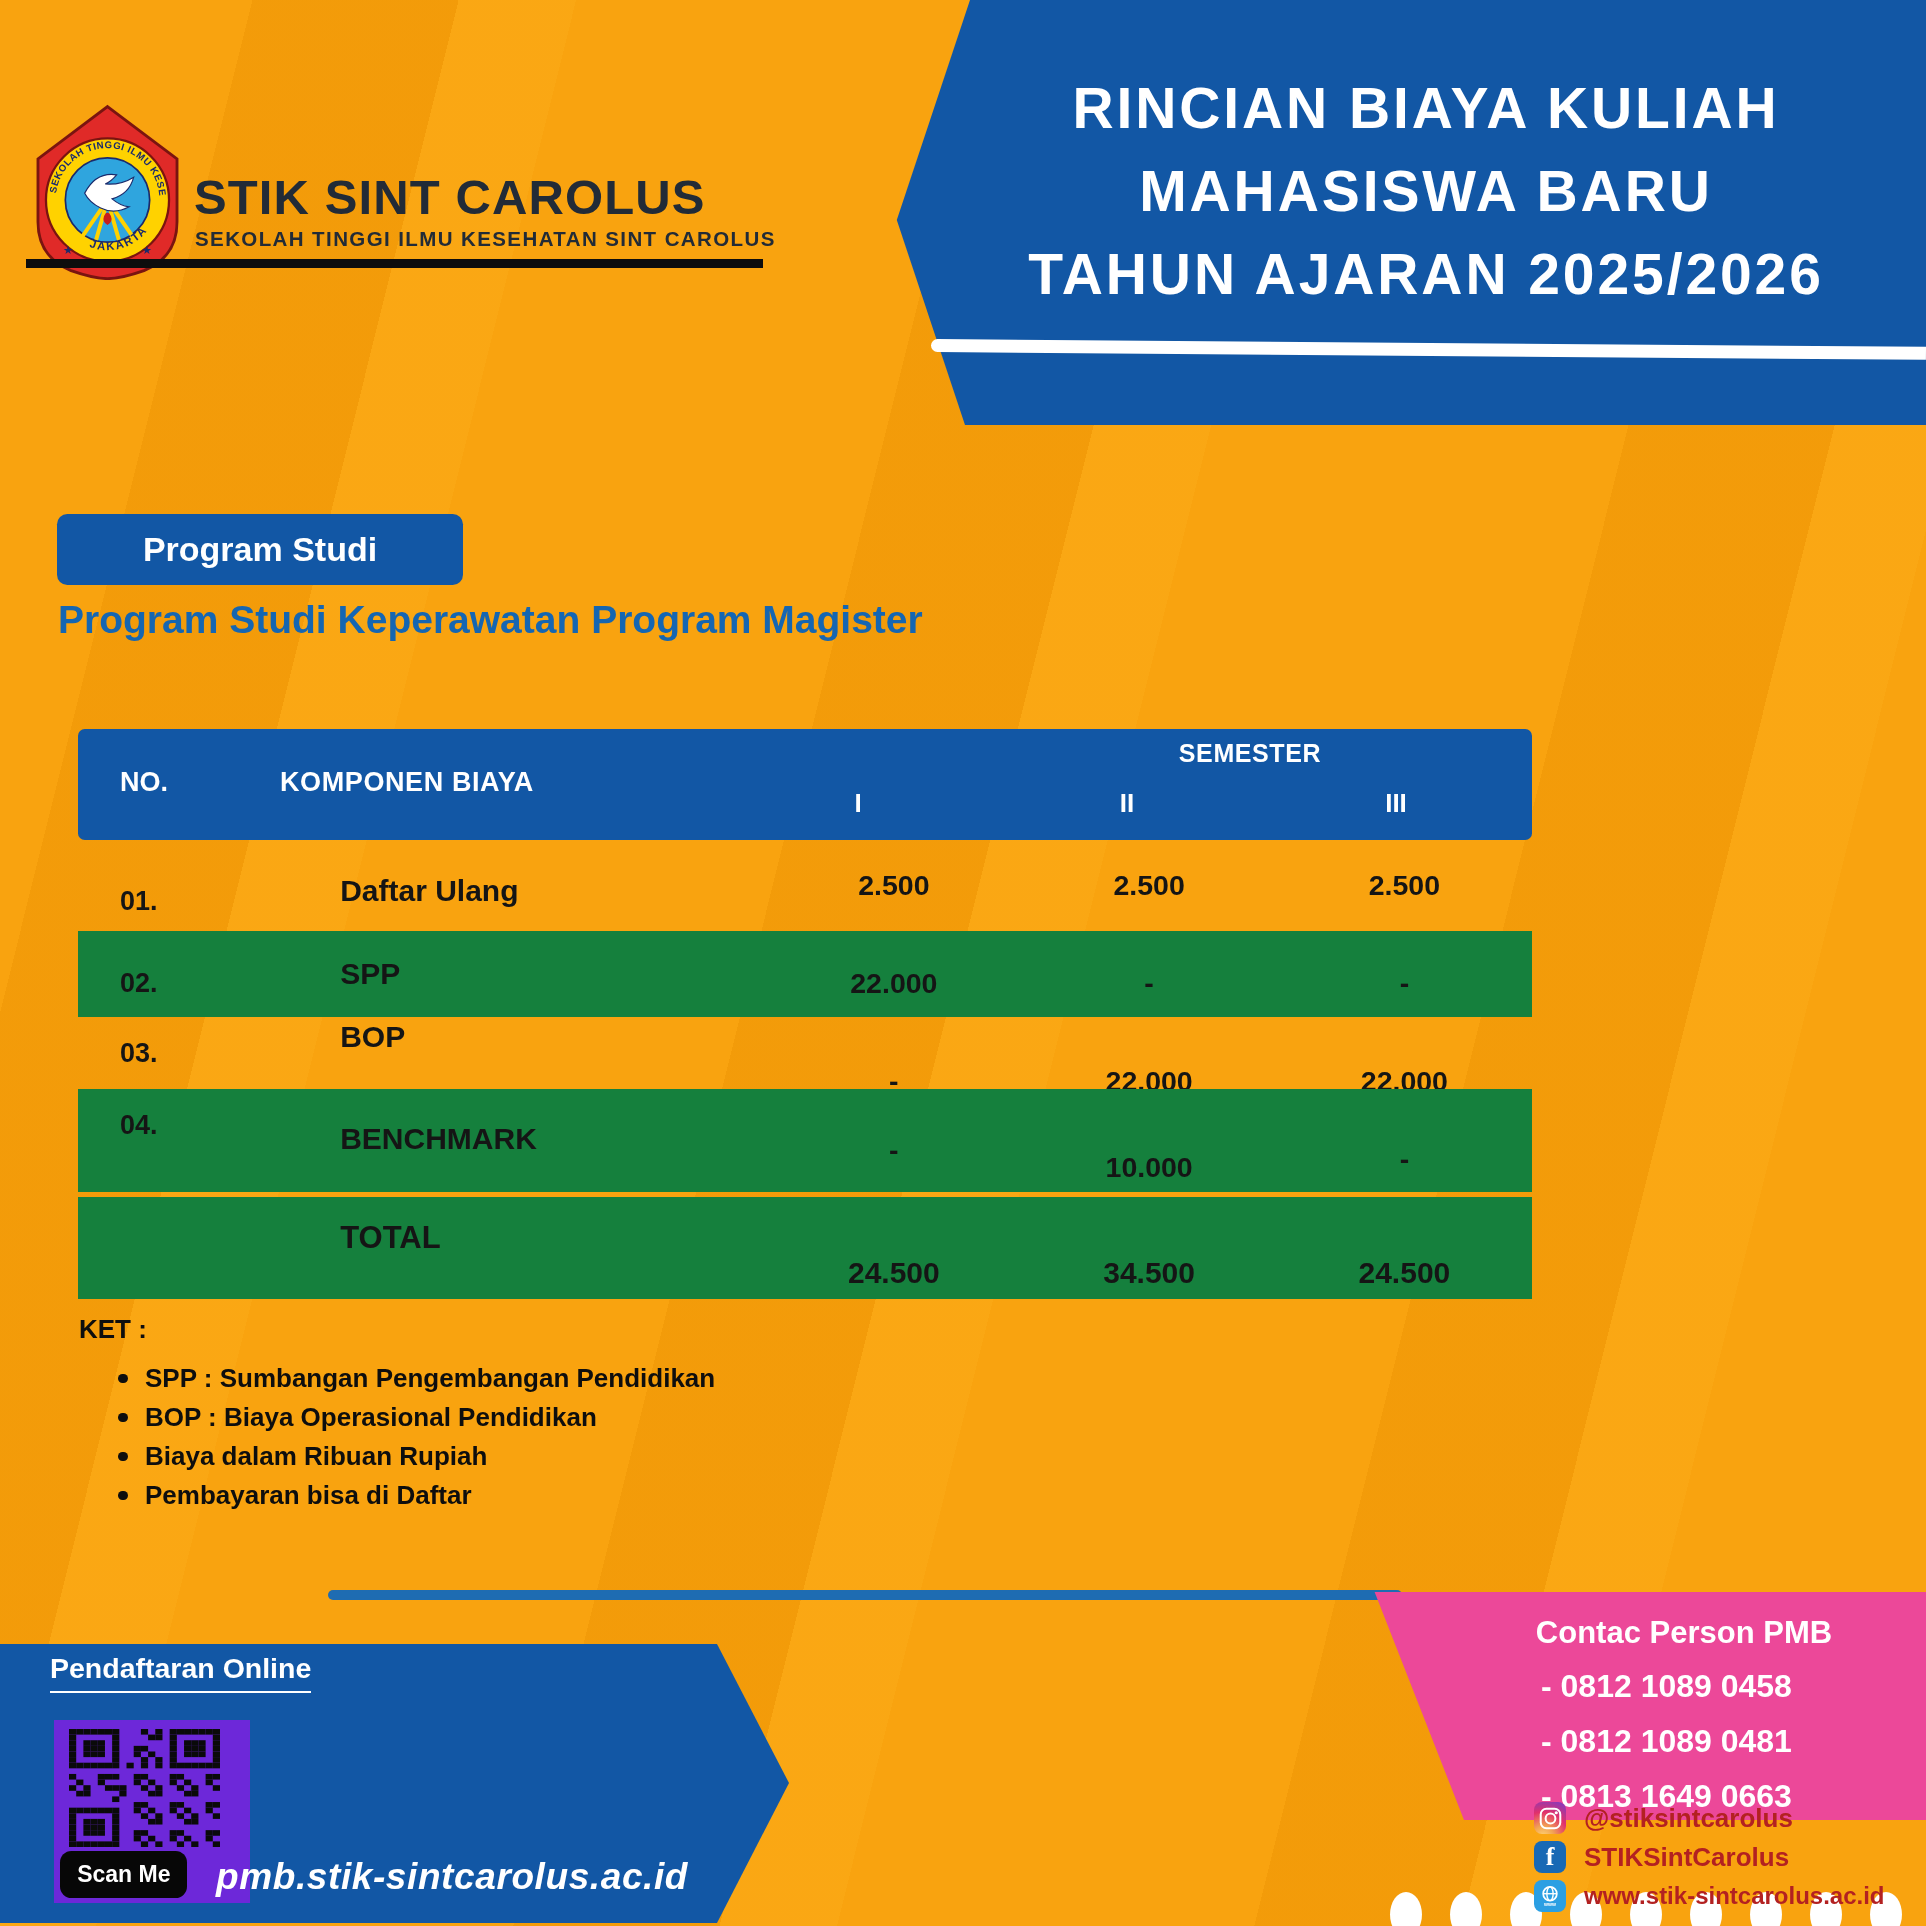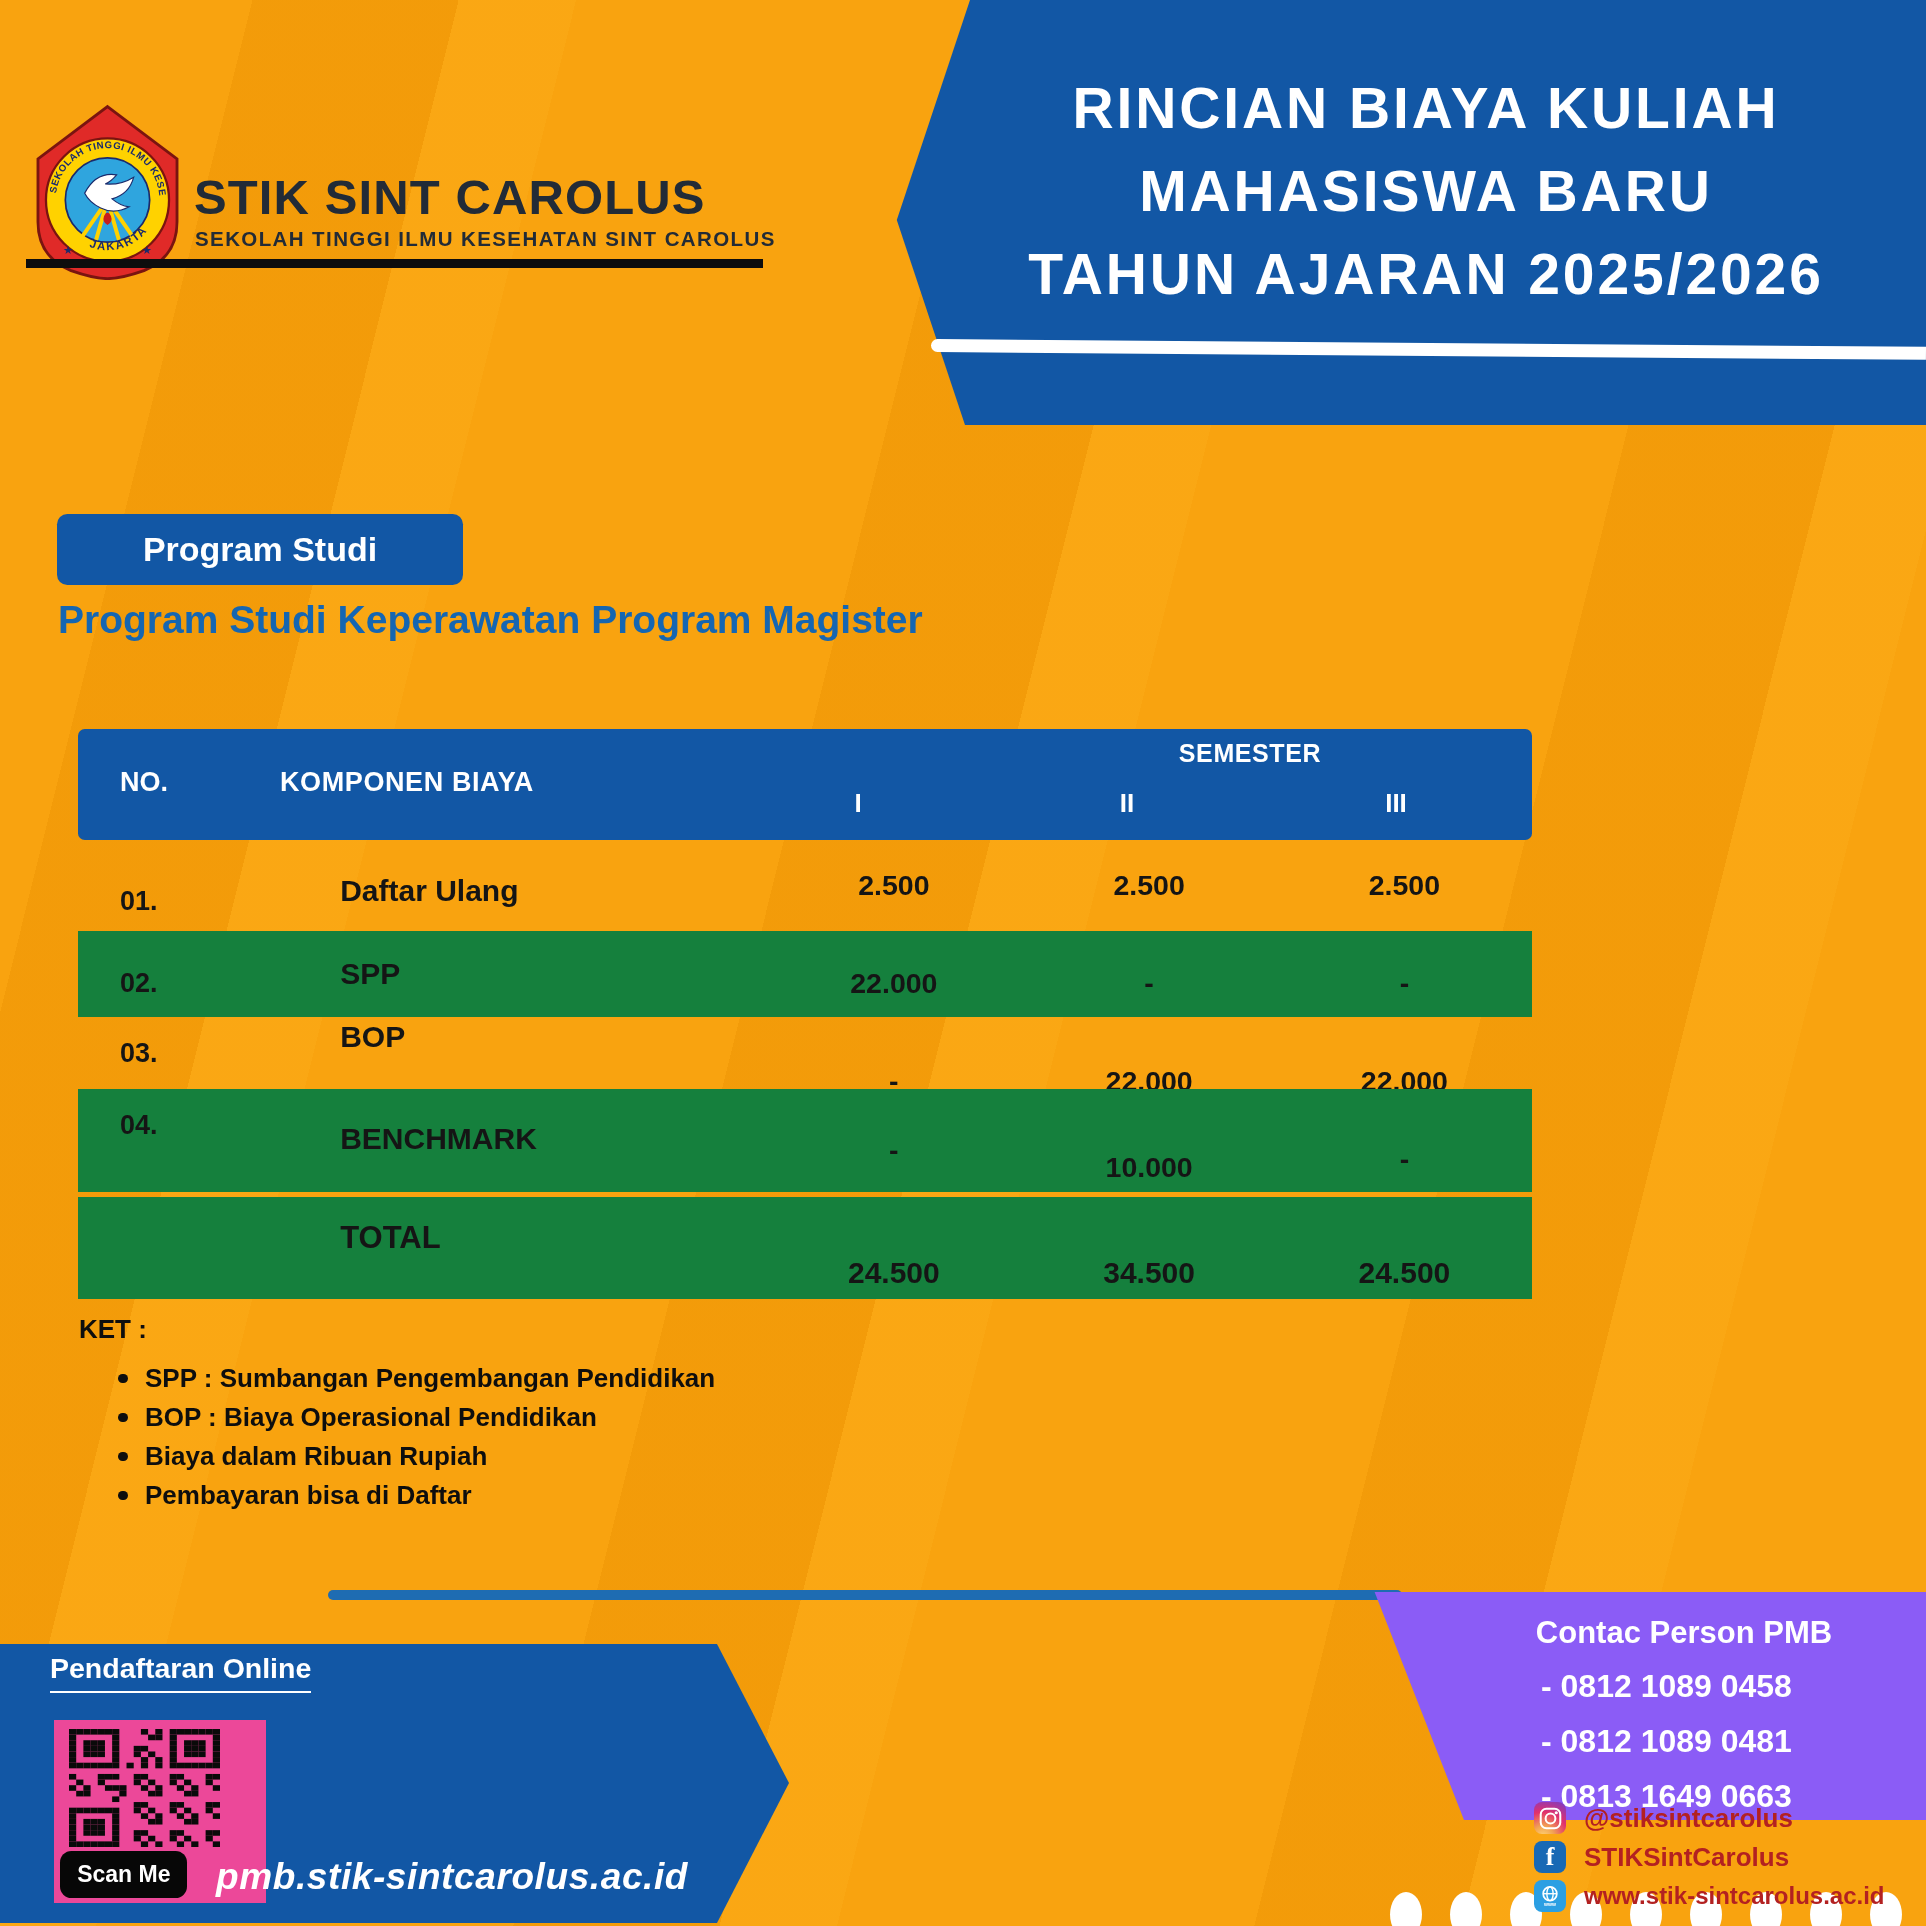--- a/index.html
+++ b/index.html
@@ -68,28 +68,28 @@
   #notes li::before{content:"";position:absolute;left:0;top:15px;width:9.7px;height:9.7px;border-radius:50%;background:#0E0E0E;}
 
   
   #divider{left:328px;top:1590px;width:1074px;height:9.7px;background:#1E6CB2;border-radius:5.1px;z-index:1;}
 
   
   #footer-blue{left:0;top:1644px;width:793px;height:279px;background:#1257A5;z-index:1;
     clip-path:polygon(0 0,717px 0,789px 139px,717px 279px,0 279px);}
   #reg-label{left:50px;top:1652px;font-size:28.5px;font-weight:bold;color:#fff;
     border-bottom:2.9px solid #fff;padding-bottom:5.7px;z-index:2;}
-  #qr-card{left:54px;top:1720px;width:212px;height:183px;background:#ec4899;z-index:2;}
+  #qr-card{left:54px;top:1720px;width:196px;height:183px;background:#6d28d9;z-index:2;}
   #qr-card svg{position:absolute;left:15px;top:9px;}
   #scanme{position:absolute;left:6.3px;top:131px;width:127px;height:47px;background:#070707;border-radius:11.4px;
     display:flex;align-items:center;justify-content:center;color:#fff;font-size:23px;font-weight:bold;}
   #reg-url{left:216px;top:1856px;font-size:37px;font-weight:bold;font-style:italic;color:#fff;z-index:2;letter-spacing:0.6px;}
 
   
-  #contact-panel{left:1370px;top:1592px;width:556px;height:228px;background:#8b5cf6;z-index:2;
+  #contact-panel{left:1370px;top:1592px;width:556px;height:228px;background:#ec4899;z-index:2;
     clip-path:polygon(4.6px 0,556px 0,556px 228px,94px 228px);color:#fff;}
   #contact-title{margin:23px 0 0 97px;width:434px;text-align:center;font-size:31px;font-weight:bold;}
   #contact-phones{margin:8px 0 0 171px;font-size:32px;font-weight:bold;line-height:55px;}
   .social-row{display:flex;align-items:center;gap:18px;z-index:3;}
   #social-ig{left:1534px;top:1802px;}
   #social-fb{left:1534px;top:1841px;}
   #social-www{left:1534px;top:1880px;align-items:center;}
   .social-label{font-size:26px;font-weight:bold;color:#B32121;}
   #social-www .social-label{font-size:24px;}
   .sicon{width:32px;height:32px;border-radius:8px;display:flex;align-items:center;justify-content:center;flex:none;}

